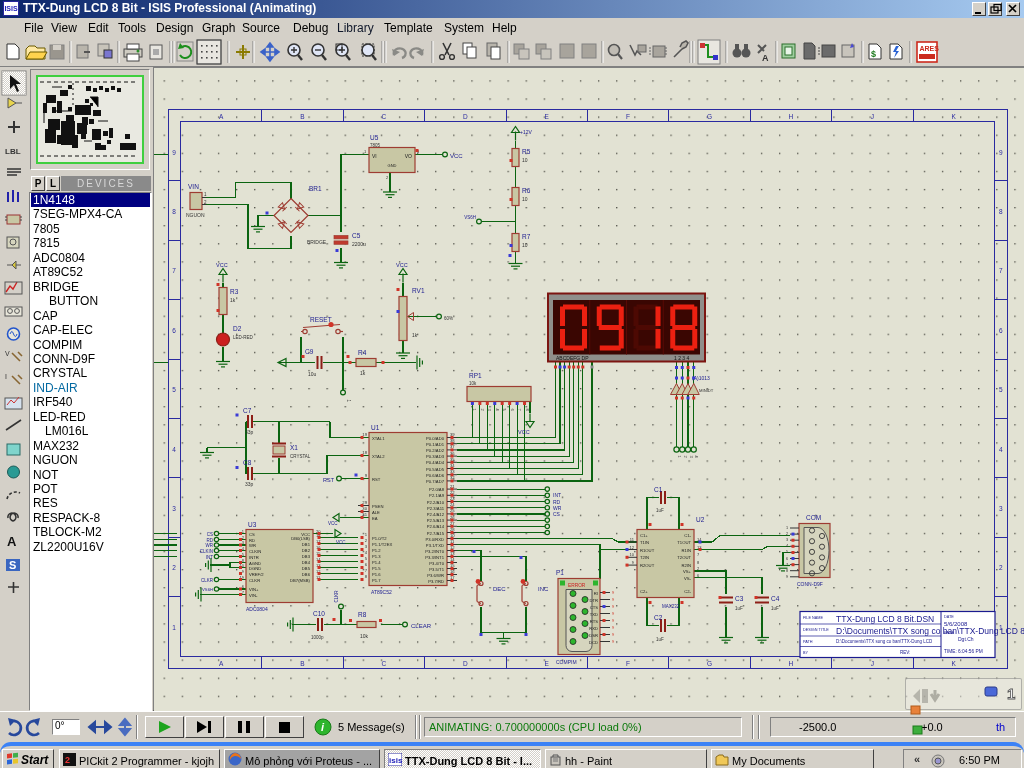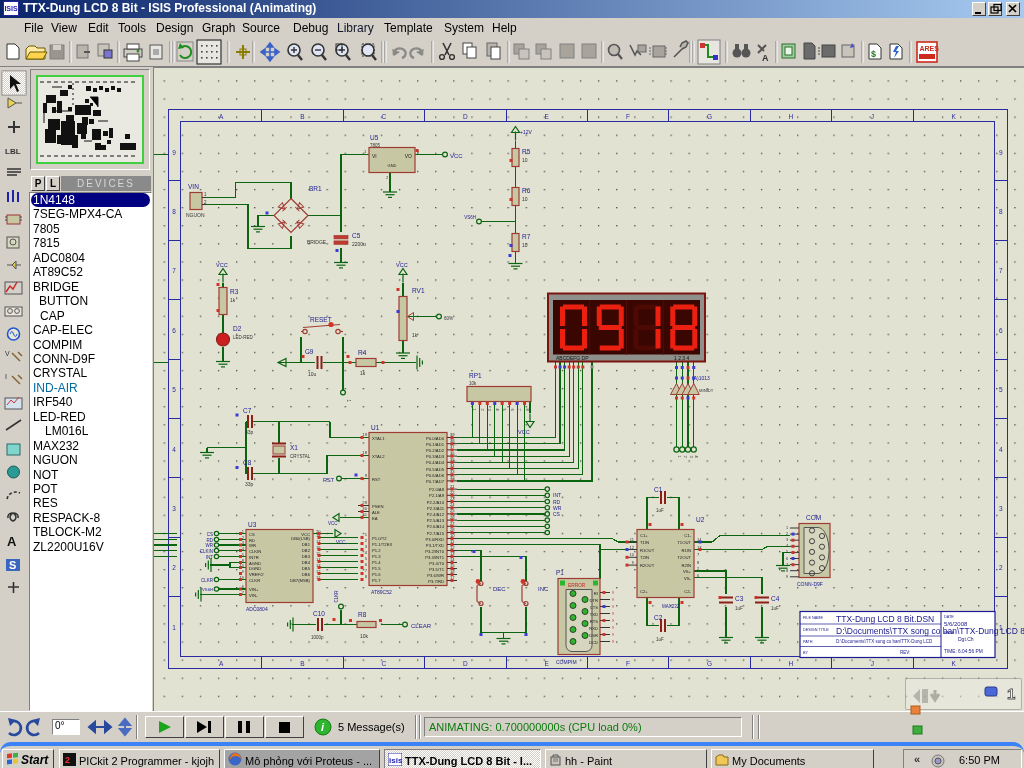--- a/index.html
+++ b/index.html
@@ -258,29 +258,29 @@
       <rect x="14" y="30" width="4" height="6" fill="#111"></rect>
       <rect x="47" y="22" width="4" height="4" fill="#111"></rect>
       <rect x="52" y="26" width="3" height="3" fill="#111"></rect>
       <path d="M14,10 h10 M14,34 h20 M6,36 v10 M52,20 h8 v10 M60,44 h10 M46,64 h8" stroke="#111" stroke-width="1"></path>
 </svg>
   </div>
 <div class="abs btn" style="left:31px;top:176px;width:14px;height:15px;font-size:10px;font-weight:bold;text-align:center;line-height:13px;">P</div>
 <div class="abs btn" style="left:46px;top:176px;width:14px;height:15px;font-size:10px;font-weight:bold;text-align:center;line-height:13px;">L</div>
 <div class="abs" style="left:61px;top:176px;width:90px;height:15px;background:#8a8a8a;color:#d8d8d8;font-size:10px;text-align:center;line-height:15px;letter-spacing:2px;">DEVICES</div>
 <div class="abs sunken" style="left:29px;top:192px;width:123px;height:519px;background:#fff;overflow:hidden;">
-<div class="abs" style="left:1px;top:0.0px;width:119px;height:14.45px;font-size:12px;line-height:14px;background:#000080;color:#fff;padding-left:2px;white-space:nowrap;border-radius:7px;">1N4148</div>
+<div class="abs" style="left:1px;top:0.0px;width:119px;height:14.45px;font-size:12px;line-height:14px;background:#000080;color:#fff;padding-left:2px;white-space:nowrap;">1N4148</div>
 <div class="abs" style="left:1px;top:14.4px;width:119px;height:14.45px;font-size:12px;line-height:14px;color:#000;padding-left:2px;white-space:nowrap;">7SEG-MPX4-CA</div>
 <div class="abs" style="left:1px;top:28.9px;width:119px;height:14.45px;font-size:12px;line-height:14px;color:#000;padding-left:2px;white-space:nowrap;">7805</div>
 <div class="abs" style="left:1px;top:43.3px;width:119px;height:14.45px;font-size:12px;line-height:14px;color:#000;padding-left:2px;white-space:nowrap;">7815</div>
 <div class="abs" style="left:1px;top:57.8px;width:119px;height:14.45px;font-size:12px;line-height:14px;color:#000;padding-left:2px;white-space:nowrap;">ADC0804</div>
 <div class="abs" style="left:1px;top:72.2px;width:119px;height:14.45px;font-size:12px;line-height:14px;color:#000;padding-left:2px;white-space:nowrap;">AT89C52</div>
 <div class="abs" style="left:1px;top:86.7px;width:119px;height:14.45px;font-size:12px;line-height:14px;color:#000;padding-left:2px;white-space:nowrap;">BRIDGE</div>
-<div class="abs" style="left:1px;top:101.1px;width:119px;height:14.45px;font-size:12px;line-height:14px;color:#000;padding-left:8px;white-space:nowrap;">BUTTON</div>
-<div class="abs" style="left:1px;top:115.6px;width:119px;height:14.45px;font-size:12px;line-height:14px;color:#000;padding-left:9px;white-space:nowrap;">CAP</div>
+<div class="abs" style="left:1px;top:101.1px;width:119px;height:14.45px;font-size:12px;line-height:14px;color:#000;padding-left:18px;white-space:nowrap;">BUTTON</div>
+<div class="abs" style="left:1px;top:115.6px;width:119px;height:14.45px;font-size:12px;line-height:14px;color:#000;padding-left:2px;white-space:nowrap;">CAP</div>
 <div class="abs" style="left:1px;top:130.0px;width:119px;height:14.45px;font-size:12px;line-height:14px;color:#000;padding-left:2px;white-space:nowrap;">CAP-ELEC</div>
 <div class="abs" style="left:1px;top:144.5px;width:119px;height:14.45px;font-size:12px;line-height:14px;color:#000;padding-left:2px;white-space:nowrap;">COMPIM</div>
 <div class="abs" style="left:1px;top:158.9px;width:119px;height:14.45px;font-size:12px;line-height:14px;color:#000;padding-left:2px;white-space:nowrap;">CONN-D9F</div>
 <div class="abs" style="left:1px;top:173.4px;width:119px;height:14.45px;font-size:12px;line-height:14px;color:#000;padding-left:2px;white-space:nowrap;">CRYSTAL</div>
 <div class="abs" style="left:1px;top:187.8px;width:119px;height:14.45px;font-size:12px;line-height:14px;color:#0369a1;padding-left:2px;white-space:nowrap;">IND-AIR</div>
 <div class="abs" style="left:1px;top:202.3px;width:119px;height:14.45px;font-size:12px;line-height:14px;color:#000;padding-left:2px;white-space:nowrap;">IRF540</div>
 <div class="abs" style="left:1px;top:216.8px;width:119px;height:14.45px;font-size:12px;line-height:14px;color:#000;padding-left:2px;white-space:nowrap;">LED-RED</div>
 <div class="abs" style="left:1px;top:231.2px;width:119px;height:14.45px;font-size:12px;line-height:14px;color:#000;padding-left:14px;white-space:nowrap;">LM016L</div>
 <div class="abs" style="left:1px;top:245.6px;width:119px;height:14.45px;font-size:12px;line-height:14px;color:#000;padding-left:2px;white-space:nowrap;">MAX232</div>
 <div class="abs" style="left:1px;top:260.1px;width:119px;height:14.45px;font-size:12px;line-height:14px;color:#000;padding-left:2px;white-space:nowrap;">NGUON</div>
@@ -1282,20 +1282,25 @@
       <text x="7" y="13" font-size="11" fill="#fff" font-weight="bold" font-style="italic">i</text>
     </svg>
 <div class="abs" style="left:338px;top:9px;font-size:11px;">5 Message(s)</div>
 <div class="tseg" style="left:415px;"></div>
     <div class="tseg" style="left:419px;"></div>
 <div class="abs sunken" style="left:424px;top:5px;width:318px;height:20px;">
       <div style="font-size:11px;color:#0c7a0c;padding:3px 0 0 4px;white-space:nowrap;">ANIMATING: 0.700000000s (CPU load 0%)</div>
     </div>
 <div class="tseg" style="left:752px;"></div>
     <div class="tseg" style="left:758px;"></div>
+<div class="abs sunken" style="left:770px;top:5px;width:246px;height:20px;">
+<span class="abs" style="left:28px;top:3px;font-size:11px;color:#000;">-2500.0</span>
+<span class="abs" style="left:150px;top:3px;font-size:11px;color:#000;">+0.0</span>
+<span class="abs" style="left:225px;top:3px;font-size:11px;color:#0000cc;">th</span>
+</div>
 </div>
 <div class="abs" style="left:905px;top:678px;width:117px;height:32px;background:rgba(235,233,225,0.55);border:1px solid rgba(120,120,120,0.5);border-radius:2px;"></div>
 <svg class="abs" style="left:905px;top:678px" width="119" height="62">
 <path d="M8,18 l7,-7 v14 z M17,11 h6 v14 h-6" fill="rgba(150,148,140,0.6)"></path>
 <path d="M30,12 v8 m-4,-4 l4,6 4,-6" stroke="rgba(150,148,140,0.7)" stroke-width="3" fill="none"></path>
 <rect x="80" y="9" width="12" height="9" rx="2" fill="#4a68d8" stroke="#2a3a88"></rect>
 <text x="102" y="21" font-size="15" font-weight="bold" fill="#f4f4f4" stroke="#555" stroke-width="0.8">1</text>
 <rect x="6" y="28" width="9" height="8" fill="#e8813a" stroke="#b05a1a"></rect>
 <rect x="8" y="48" width="9" height="8" fill="#3dae3d" stroke="#1a7a1a"></rect>
 </svg>

